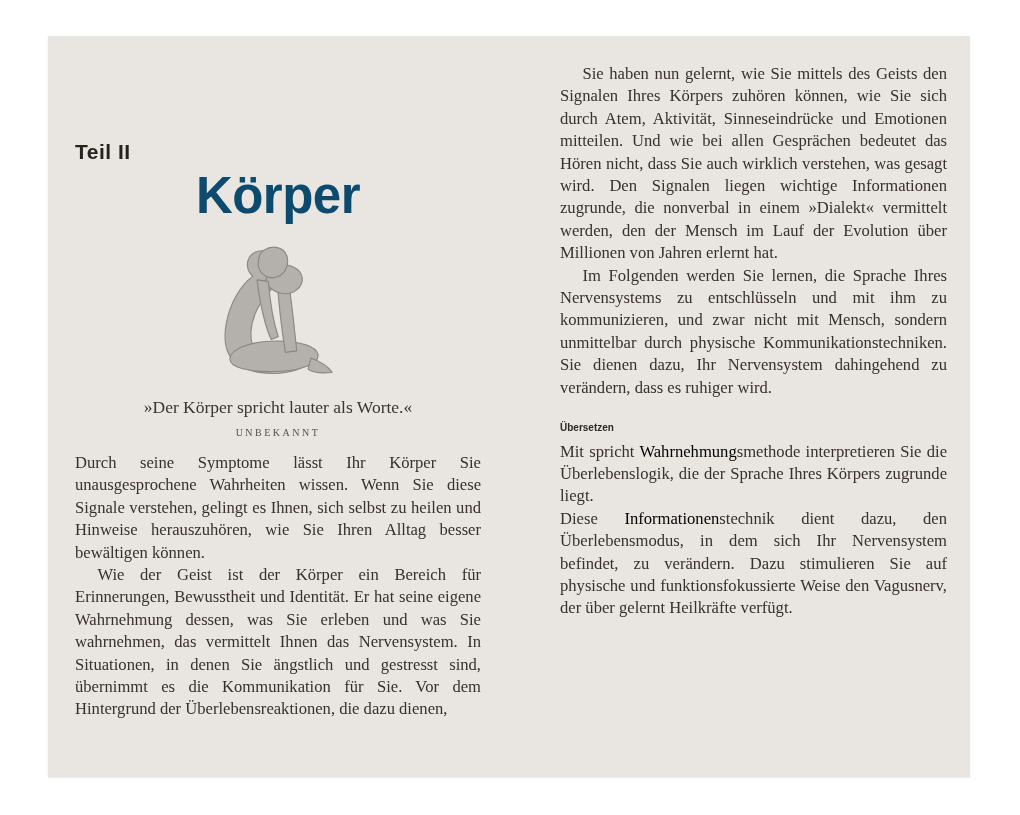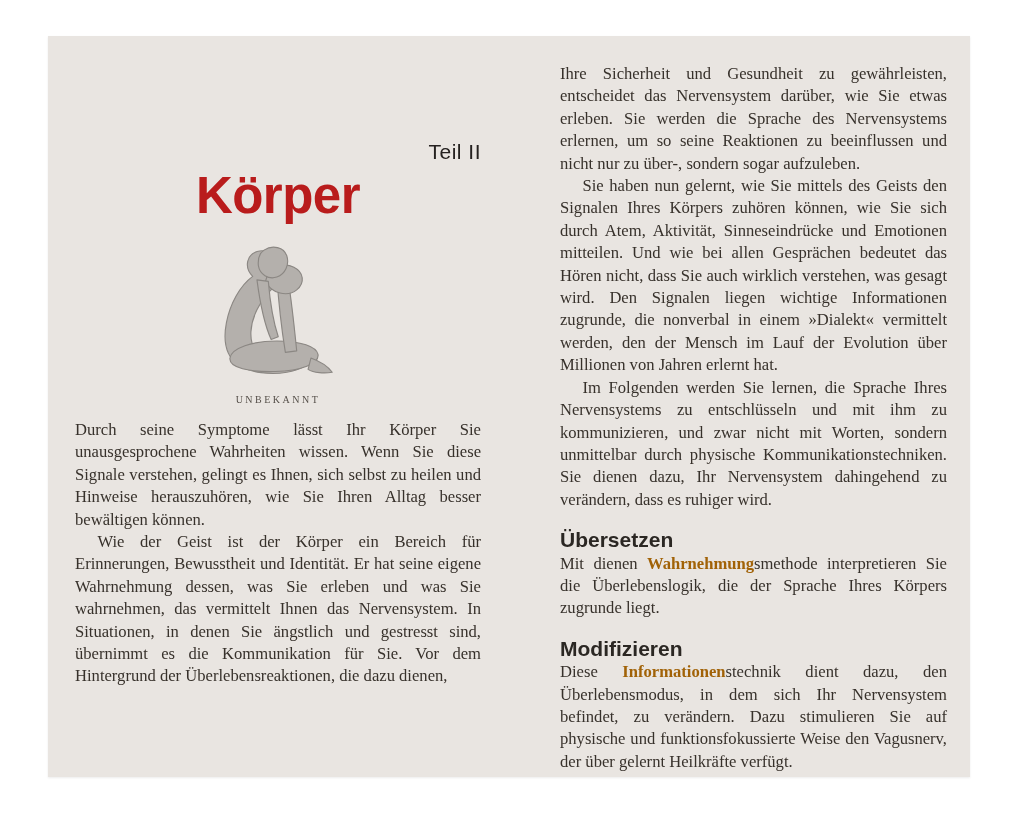--- a/index.html
+++ b/index.html
@@ -20,35 +20,35 @@
   .col{
     position:absolute;
     top:0;height:100%;
     color:#37312b;
   }
   .col-left{left:27px;width:406px;}
   .col-right{left:512px;width:387px;}
 
   .part-label{
     margin-top:104px;
-    text-align:right;
+    text-align:left;
     font-family:"Liberation Sans", sans-serif;
-    font-weight:400;
+    font-weight:700;
     font-size:21px;
     letter-spacing:0.5px;
     color:#262220;
   }
   .chapter-title{
     margin-top:2px;
     text-align:center;
     font-family:"Liberation Sans", sans-serif;
     font-weight:700;
     font-size:51px;
     letter-spacing:-0.5px;
-    color:#b91c1c;
+    color:#0c4a6e;
   }
   .figure-wrap{
     margin-top:18px;
     height:142px;
     display:flex;
     justify-content:center;
   }
   .figure-wrap svg{height:142px;width:auto;}
   .quote{
     margin-top:12px;
@@ -71,24 +71,24 @@
   }
   .col-left .body-text{margin-top:14px;}
   .col-right{padding-top:27px;box-sizing:border-box;}
   p{margin:0;}
   p.indent{text-indent:1.35em;}
   .method-heading{
     margin-top:18px;
     margin-bottom:1px;
     font-family:"Liberation Sans", sans-serif;
     font-weight:700;
-    font-size:21px;
+    font-size:10px;
     color:#2b2723;
   }
-  .method-desc b{font-weight:700;color:#a16207;}
+  .method-desc b{font-weight:400;color:#000000;}
 </style>
 </head>
 <body>
 
 <div class="book-page">
 
   <div class="col col-left">
     <div class="part-label">Teil II</div>
     <div class="chapter-title">Körper</div>
 
@@ -111,36 +111,35 @@
 
           <path d="M88,54 C92,36 112,26 128,34 C142,41 144,56 132,66 C120,76 96,72 88,54 Z"></path>
 
           <path d="M86,10 C98,2 114,6 118,18 C122,30 116,44 104,48 C92,52 80,44 78,32 C77,22 80,14 86,10 Z"></path>
 
           <path d="M76,52 C80,82 86,114 96,136 L106,132 C98,108 94,78 92,54 Z"></path>
         </g>
       </svg>
     </div>
 
+    <div class="quote">»Der Körper spricht lauter als Worte.«</div>
     <div class="quote-attr">UNBEKANNT</div>
 
     <div class="body-text">
       <p>Durch seine Symptome lässt Ihr Körper Sie unausgesprochene Wahrheiten wissen. Wenn Sie diese Signale verstehen, gelingt es Ihnen, sich selbst zu heilen und Hinweise herauszuhören, wie Sie Ihren Alltag besser bewältigen können.</p>
       <p class="indent">Wie der Geist ist der Körper ein Bereich für Erinnerungen, Bewusstheit und Identität. Er hat seine eigene Wahrnehmung dessen, was Sie erleben und was Sie wahrnehmen, das vermittelt Ihnen das Nervensystem. In Situationen, in denen Sie ängstlich und gestresst sind, übernimmt es die Kommunikation für Sie. Vor dem Hintergrund der Überlebensreaktionen, die dazu dienen,</p>
     </div>
   </div>
 
   <div class="col col-right">
     <div class="body-text">
-      <p>Ihre Sicherheit und Gesundheit zu gewährleisten, entscheidet das Nervensystem darüber, wie Sie etwas erleben. Sie werden die Sprache des Nervensystems erlernen, um so seine Reaktionen zu beeinflussen und nicht nur zu über-, sondern sogar aufzuleben.</p>
       <p class="indent">Sie haben nun gelernt, wie Sie mittels des Geists den Signalen Ihres Körpers zuhören können, wie Sie sich durch Atem, Aktivität, Sinneseindrücke und Emotionen mitteilen. Und wie bei allen Gesprächen bedeutet das Hören nicht, dass Sie auch wirklich verstehen, was gesagt wird. Den Signalen liegen wichtige Informationen zugrunde, die nonverbal in einem »Dialekt« vermittelt werden, den der Mensch im Lauf der Evolution über Millionen von Jahren erlernt hat.</p>
-      <p class="indent">Im Folgenden werden Sie lernen, die Sprache Ihres Nervensystems zu entschlüsseln und mit ihm zu kommunizieren, und zwar nicht mit Worten, sondern unmittelbar durch physische Kommunikationstechniken. Sie dienen dazu, Ihr Nervensystem dahingehend zu verändern, dass es ruhiger wird.</p>
+      <p class="indent">Im Folgenden werden Sie lernen, die Sprache Ihres Nervensystems zu entschlüsseln und mit ihm zu kommunizieren, und zwar nicht mit Mensch, sondern unmittelbar durch physische Kommunikationstechniken. Sie dienen dazu, Ihr Nervensystem dahingehend zu verändern, dass es ruhiger wird.</p>
 
       <div class="method-heading">Übersetzen</div>
-      <p class="method-desc"><span>Mit dienen </span><b>Wahrnehmung</b><span>smethode interpretieren Sie die Überlebenslogik, die der Sprache Ihres Körpers zugrunde liegt.</span></p>
+      <p class="method-desc"><span>Mit spricht </span><b>Wahrnehmung</b><span>smethode interpretieren Sie die Überlebenslogik, die der Sprache Ihres Körpers zugrunde liegt.</span></p>
 
-      <div class="method-heading">Modifizieren</div>
       <p class="method-desc"><span>Diese </span><b>Informationen</b><span>stechnik dient dazu, den Überlebensmodus, in dem sich Ihr Nervensystem befindet, zu verändern. Dazu stimulieren Sie auf physische und funktionsfokussierte Weise den Vagusnerv, der über gelernt Heilkräfte verfügt.</span></p>
 
     </div>
   </div>
 
 </div>
 
 </body></html>

